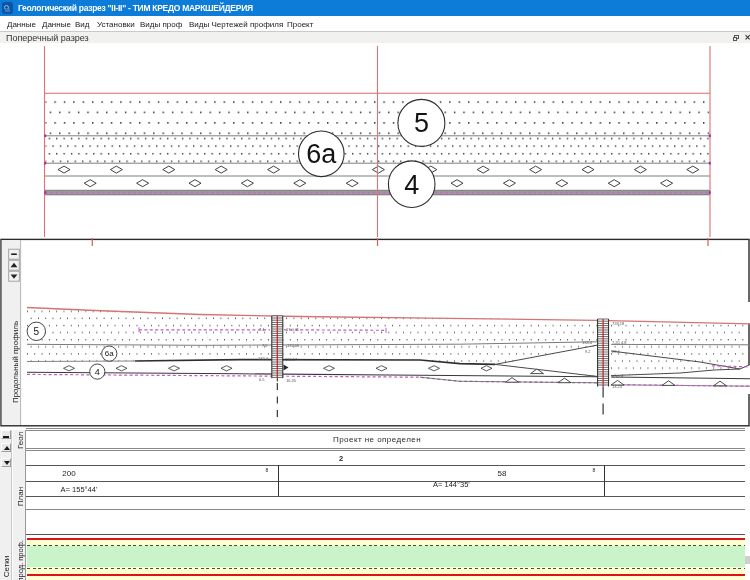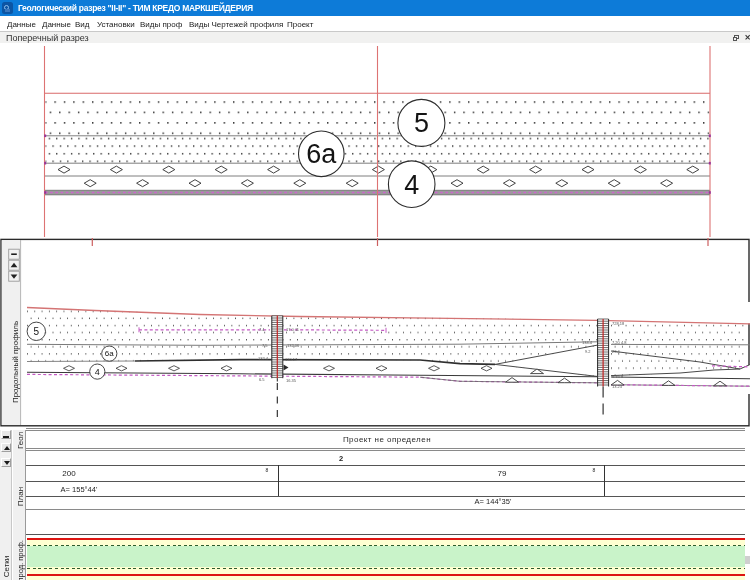--- a/index.html
+++ b/index.html
@@ -225,26 +225,26 @@
 <div class="hl" style="top:-1.7px;background:#8a8a8a"></div>
 <div class="hl" style="top:0.2px;background:#8a8a8a"></div>
 <div class="hl" style="top:17.6px;background:#8a8a8a"></div>
 <div class="hl" style="top:19.5px;background:#8a8a8a"></div>
 <div class="hl" style="top:35px;background:#555"></div>
 <div class="hl" style="top:51px;background:#555"></div>
 <div class="hl" style="top:66px;background:#555"></div>
 <div class="hl" style="top:79px;background:#8a8a8a"></div>
 <div class="g" style="left:278px;top:35px;width:1px;height:31px;background:#333"></div>
 <div class="g" style="left:603.5px;top:35px;width:1px;height:31px;background:#333"></div>
-<div class="g" style="left:311px;top:5px;width:120px;text-align:right;font-size:8px;letter-spacing:0.45px;color:#2a2a2a;white-space:pre">Проект не определен</div>
+<div class="g" style="left:333px;top:5px;width:120px;text-align:left;font-size:8px;letter-spacing:0.45px;color:#2a2a2a;white-space:pre">Проект не определен</div>
 <div class="g" style="left:331px;top:23.65px;width:20px;text-align:center;font-size:7.5px;font-weight:bold;color:#1d1d1d;white-space:pre">2</div>
 <div class="g" style="left:9px;top:38.54px;width:120px;text-align:center;font-size:8px;color:#1d1d1d;white-space:pre">200</div>
-<div class="g" style="left:442px;top:38.54px;width:120px;text-align:center;font-size:8px;color:#1d1d1d;white-space:pre">79</div>
+<div class="g" style="left:442px;top:38.54px;width:120px;text-align:center;font-size:8px;color:#1d1d1d;white-space:pre">58</div>
 <div class="g" style="left:19px;top:54.65px;width:120px;text-align:center;font-size:7.5px;color:#1d1d1d;white-space:pre">А= 155°44'</div>
-<div class="g" style="left:433px;top:67px;width:120px;text-align:center;font-size:7.5px;color:#1d1d1d;white-space:pre">А= 144°35'</div>
+<div class="g" style="left:433px;top:50px;width:120px;font-size:7.5px;color:#1d1d1d;white-space:pre">А= 144°35'</div>
 <div class="g" style="left:262px;top:37.4px;width:10px;text-align:center;font-size:5px;color:#1d1d1d;white-space:pre">8</div>
 <div class="g" style="left:589px;top:37.4px;width:10px;text-align:center;font-size:5px;color:#1d1d1d;white-space:pre">8</div>
 <div class="g" style="left:26px;top:103.8px;width:718.5px;height:1.6px;background:#555"></div>
 <div class="g" style="left:27px;top:109.6px;width:717.5px;height:40.4px;background:#ffffd2"></div>
 <div class="g" style="left:27px;top:107.6px;width:717.5px;height:2px;background:#dd1512"></div>
 <div class="g" style="left:27px;top:116.2px;width:717.5px;height:21.3px;background:#c9f3c9"></div>
 <div class="g" style="left:27px;top:114.6px;width:717.5px;height:1.6px;background:repeating-linear-gradient(90deg,#2e5c2e 0 3px,rgba(0,0,0,0) 3px 5.6px)"></div>
 <div class="g" style="left:27px;top:137.7px;width:717.5px;height:1.6px;background:repeating-linear-gradient(90deg,#2e5c2e 0 3px,rgba(0,0,0,0) 3px 5.6px)"></div>
 <div class="g" style="left:27px;top:143.5px;width:717.5px;height:2.1px;background:#dd1512"></div>
 <div class="g" style="left:745px;top:0;width:5px;height:150px;background:#fff"></div>

